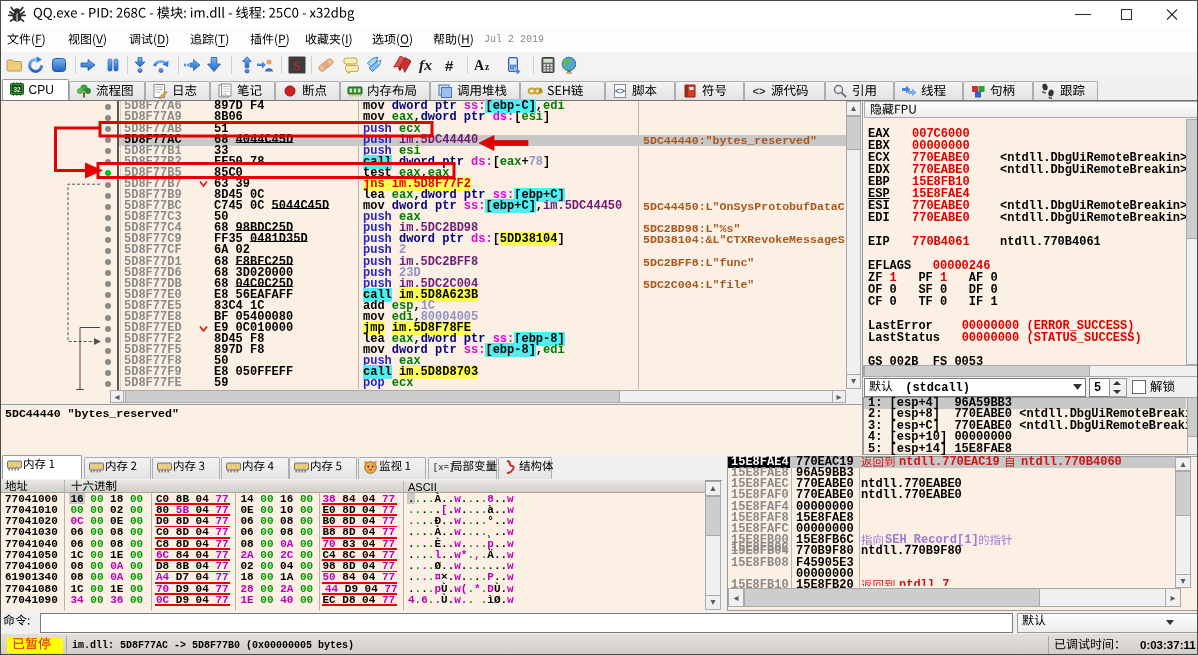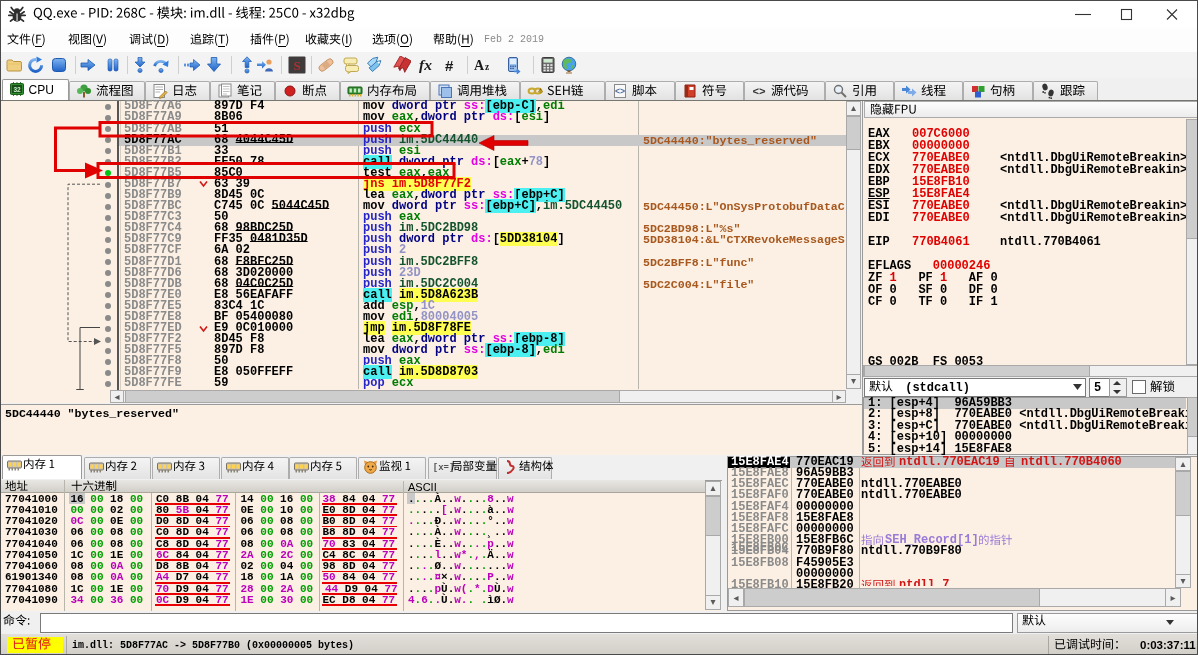--- a/index.html
+++ b/index.html
@@ -8,21 +8,21 @@
 .mono{position:absolute;font:700 12px "Liberation Mono",monospace;white-space:pre;
  letter-spacing:0;color:#000}
 .mr{position:absolute;font:700 12px "Liberation Mono",monospace;white-space:pre;height:11.1px;
  line-height:11.3px;color:#000}
 .md{position:absolute;font:700 11px "Liberation Mono",monospace;white-space:pre;height:11px;
  line-height:11.2px;color:#000}
 .gui{position:absolute;font:12px "Liberation Sans",sans-serif;color:#000;white-space:pre}
 .sep{position:absolute;background:#b8b5ad;width:1px}
 .gA{color:#8a8a8a}
 .cB{color:#2424c8}.cN{color:#000080}.cG{color:#007c00}.cM{color:#e400e4}
-.cO{color:#14532d}.cI{color:#9393c6}
+.cO{color:#701a75}.cI{color:#9393c6}
 .hY{background:#ffff52}.hC{background:#4df0f0}
 .cmt{color:#a8581e}
 .red{color:#e60000}
 .grn{color:#00a000}.pur{color:#bb00bb}
 .scrt{position:absolute;background:#f0f0f0;border:1px solid #a9a9a9}
 .scrb{position:absolute;background:#f0f0f0;border:1px solid #a9a9a9;color:#5a5a5a;
  text-align:center;font:10px "Liberation Sans";line-height:12px}
 .thumb{position:absolute;background:#cdcdcd;border:1px solid #a9a9a9}
 u{text-decoration-thickness:1px;text-underline-offset:-0.5px;text-decoration-skip-ink:none}
 </style></head><body>
@@ -332,21 +332,21 @@
           </g>
           <g transform="translate(2338,0)">
             <path d="M101 0H193V346H535V0H628V733H535V426H193V733H101Z"></path>
           </g>
           <g transform="translate(3066,0)">
             <path d="M99 -196C191 -47 246 114 246 311C246 507 191 668 99 818L42 792C128 649 171 480 171 311C171 141 128 -29 42 -171Z"></path>
           </g>
         </g>
       </svg></div>
 <div class="abs" style="left:461.1px;top:45.5px;width:8.7px;height:1px;background:#000"></div>
-<div class="mono" style="left:484px;top:34px;font-size:10px;font-weight:400;color:#8a8a8a">Feb 2 2019</div>
+<div class="mono" style="left:484px;top:34px;font-size:10px;font-weight:400;color:#8a8a8a">Jul 2 2019</div>
 <div class="abs" style="left:0;top:52px;width:1198px;height:26px;background:#f3f3f3"></div>
 <div class="abs" style="left:74.5px;top:56px;width:1px;height:18px;background:#cfcfcf"></div>
 <div class="abs" style="left:126.5px;top:56px;width:1px;height:18px;background:#cfcfcf"></div>
 <div class="abs" style="left:178px;top:56px;width:1px;height:18px;background:#cfcfcf"></div>
 <div class="abs" style="left:230.5px;top:56px;width:1px;height:18px;background:#cfcfcf"></div>
 <div class="abs" style="left:281px;top:56px;width:1px;height:18px;background:#cfcfcf"></div>
 <div class="abs" style="left:311px;top:56px;width:1px;height:18px;background:#cfcfcf"></div>
 <div class="abs" style="left:466.5px;top:56px;width:1px;height:18px;background:#cfcfcf"></div>
 <div class="abs" style="left:532.5px;top:56px;width:1px;height:18px;background:#cfcfcf"></div>
 <svg class="abs" style="left:5px;top:56px" width="18" height="18" viewBox="0 0 18 18">
@@ -1000,20 +1000,22 @@
 <div class="mono" style="left:868px;top:211px"><span style="">EDI</span></div>
     <div class="mono" style="left:912px;top:211px;color:#e00000">770EABE0</div>
     <div class="mono" style="left:1000px;top:211px">&lt;ntdll.DbgUiRemoteBreakin&gt;</div>
 <div class="mono" style="left:868px;top:235px"><span style="">EIP</span></div>
     <div class="mono" style="left:912px;top:235px;color:#e00000">770B4061</div>
     <div class="mono" style="left:1000px;top:235px">ntdll.770B4061</div>
 <div class="mono" style="left:868px;top:259px">EFLAGS   <span style="color:#e00000">00000246</span></div>
 <div class="mono" style="left:868px;top:271px"><span>ZF </span><span style="color:#e00000">1</span>   <span>PF </span><span style="color:#e00000">1</span>   <span>AF </span><span style="color:#000">0</span>   </div>
 <div class="mono" style="left:868px;top:283px"><span>OF </span><span style="color:#000">0</span>   <span>SF </span><span style="color:#000">0</span>   <span>DF </span><span style="color:#000">0</span>   </div>
 <div class="mono" style="left:868px;top:295px"><span>CF </span><span style="color:#000">0</span>   <span>TF </span><span style="color:#000">0</span>   <span>IF </span><span style="color:#000">1</span>   </div>
+<div class="mono" style="left:868px;top:319px">LastError    <span style="color:#e00000">00000000 (ERROR_SUCCESS)</span></div>
+<div class="mono" style="left:868px;top:331px">LastStatus   <span style="color:#e00000">00000000 (STATUS_SUCCESS)</span></div>
 <div class="mono" style="left:868px;top:355px">GS 002B  FS 0053</div>
 <div class="scrt" style="left:1186px;top:119px;width:12px;height:246px"></div>
 <div class="thumb" style="left:1186px;top:119px;width:12px;height:120px"></div>
 <div class="scrt" style="left:863px;top:365px;width:335px;height:12px"></div>
 <div class="thumb" style="left:864px;top:365px;width:226px;height:12px"></div>
 <div class="abs" style="left:863px;top:377px;width:335px;height:20px;background:#f0f0f0"></div>
 <div class="abs" style="left:864px;top:378px;width:222px;height:19px;background:#fff;border:1px solid #7a7a7a"></div>
 <div style="position:absolute;left:869px;top:379.5px;line-height:0"><svg width="24" height="15" viewBox="0 0 24 15" style="overflow:visible">
         <g fill="#000" transform="translate(0,10.56) scale(0.012,-0.012)">
           <g transform="translate(0,0)">
@@ -1357,21 +1359,21 @@
 <div class="md" style="left:70.5px;top:583.6px">1C <span class="grn">00</span> 1E <span class="grn">00</span></div>
 <div class="md" style="left:156px;top:583.6px"><span class="pur">70</span> D9 04 <span class="pur">77</span></div>
 <div class="md" style="left:240.5px;top:583.6px"><span class="pur">28</span> <span class="grn">00</span> <span class="pur">2A</span> <span class="grn">00</span></div>
 <div class="md" style="left:325px;top:583.6px"><span class="pur">44</span> D9 04 <span class="pur">77</span></div>
 <div class="abs" style="left:155px;top:593.2px;width:75px;height:1.8px;background:#e80000"></div>
 <div class="abs" style="left:321.5px;top:593.2px;width:75px;height:1.8px;background:#e80000"></div>
 <div class="md" style="left:408px;top:583.6px">.<span class="grn">.</span>.<span class="grn">.</span><span class="pur">p</span>Ù.<span class="pur">w</span><span class="pur">(</span><span class="grn">.</span><span class="pur">*</span><span class="grn">.</span><span class="pur">D</span>Ù.<span class="pur">w</span></div>
 <div class="md" style="left:5px;top:594.85px">77041090</div>
 <div class="md" style="left:70.5px;top:594.85px"><span class="pur">34</span> <span class="grn">00</span> <span class="pur">36</span> <span class="grn">00</span></div>
 <div class="md" style="left:156px;top:594.85px"><span class="pur">0C</span> D9 04 <span class="pur">77</span></div>
-<div class="md" style="left:240.5px;top:594.85px"><span class="pur">1E</span> <span class="grn">00</span> <span class="pur">30</span> <span class="grn">00</span></div>
+<div class="md" style="left:240.5px;top:594.85px"><span class="pur">1E</span> <span class="grn">00</span> <span class="pur">40</span> <span class="grn">00</span></div>
 <div class="md" style="left:322.5px;top:594.85px">EC D8 04 <span class="pur">77</span></div>
 <div class="abs" style="left:155px;top:604.45px;width:75px;height:1.8px;background:#e80000"></div>
 <div class="abs" style="left:321.5px;top:604.45px;width:75px;height:1.8px;background:#e80000"></div>
 <div class="md" style="left:408px;top:594.85px"><span class="pur">4</span><span class="grn">.</span><span class="pur">6</span><span class="grn">.</span><span class="pur">.</span>Ù.<span class="pur">w</span><span class="pur">.</span><span class="grn">.</span><span class="pur"> </span><span class="grn">.</span>ìØ.<span class="pur">w</span></div>
 <div class="scrt" style="left:705px;top:481px;width:16px;height:129px"></div>
 <div class="scrb" style="left:705px;top:481px;width:16px;height:15px">▴</div>
 <div class="thumb" style="left:705px;top:496px;width:16px;height:40px"></div>
 <div class="scrb" style="left:705px;top:595px;width:16px;height:15px">▾</div>
 <div class="abs" style="left:727px;top:456px;width:471px;height:155px;background:#fbf0e3;border:1px solid #9a9a9a"></div>
 <div class="sep" style="left:790.5px;top:457px;height:131px"></div>

